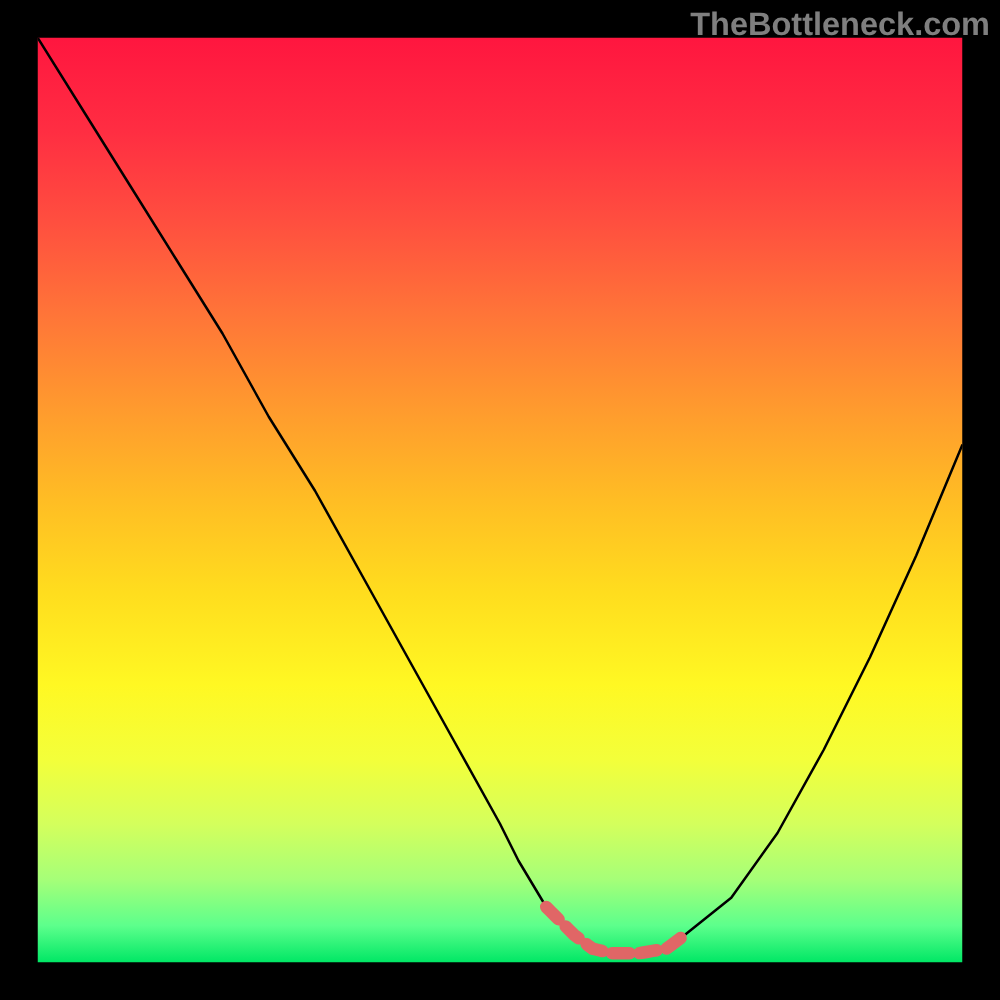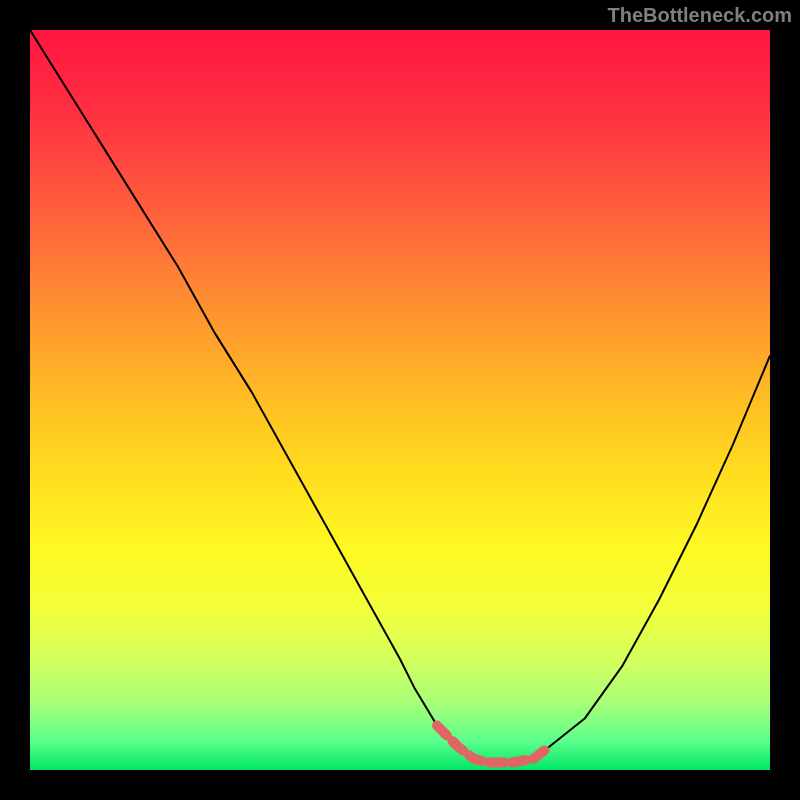--- a/index.html
+++ b/index.html
@@ -3,21 +3,21 @@
 <meta charset="utf-8">
 <style>
   * { margin: 0; padding: 0; box-sizing: border-box; }
   html, body { width: 800px; height: 800px; background: #000; overflow: hidden; }
   .container { position: relative; width: 800px; height: 800px; background: #000; }
   .watermark {
     position: absolute;
     top: 4px;
     right: 8px;
     font-family: Arial, Helvetica, sans-serif;
-    font-size: 20px;
+    font-size: 26px;
     font-weight: 600;
     color: #7f7f7f;
     z-index: 10;
   }
   .plot {
     position: absolute;
     left: 30px;
     top: 30px;
     width: 740px;
     height: 740px;

